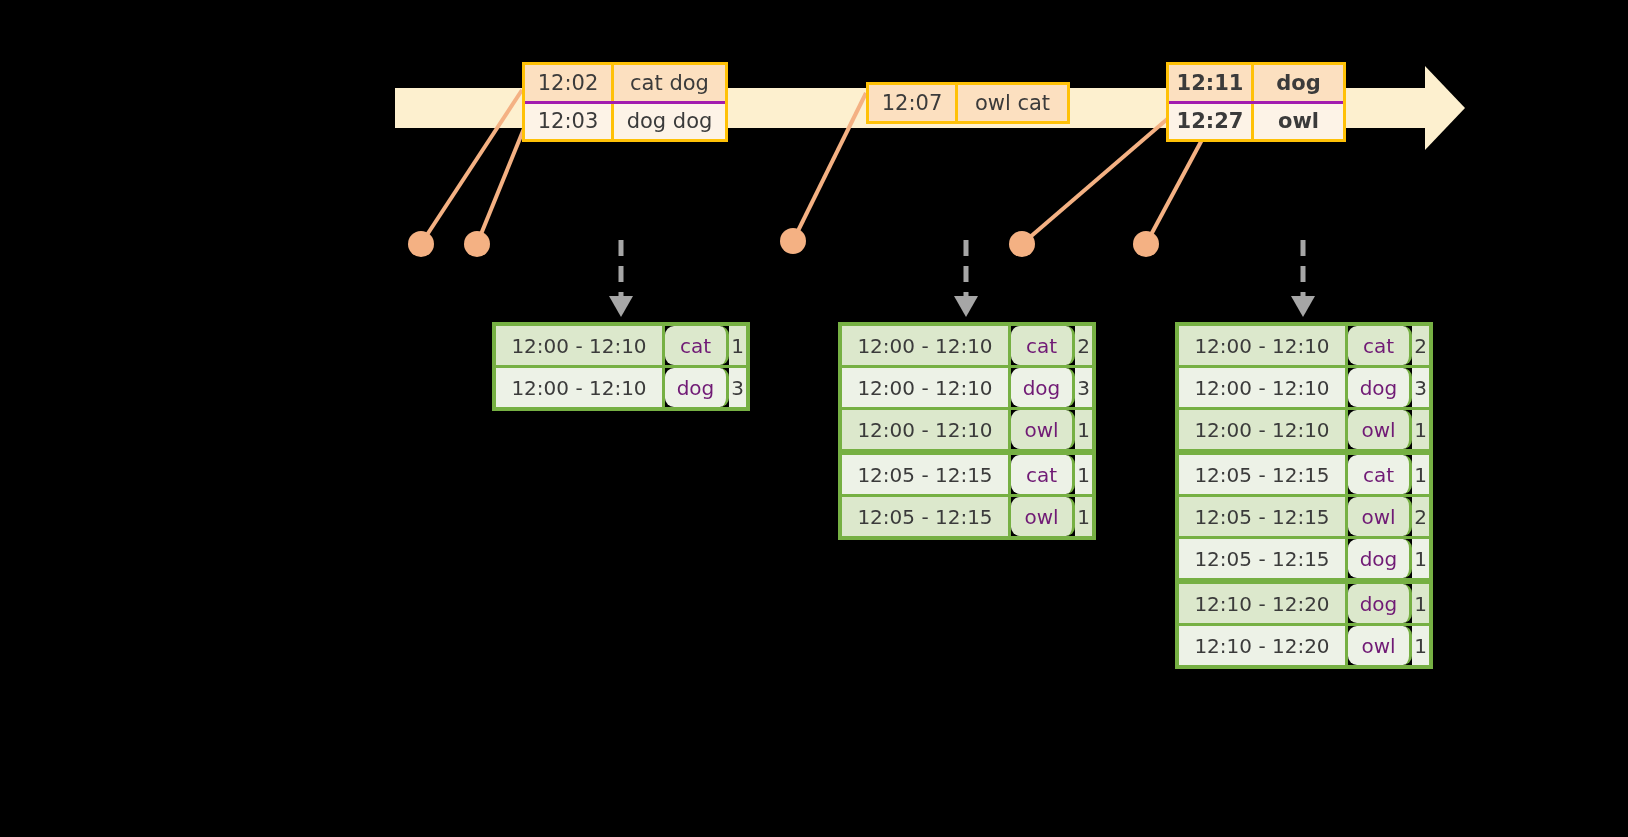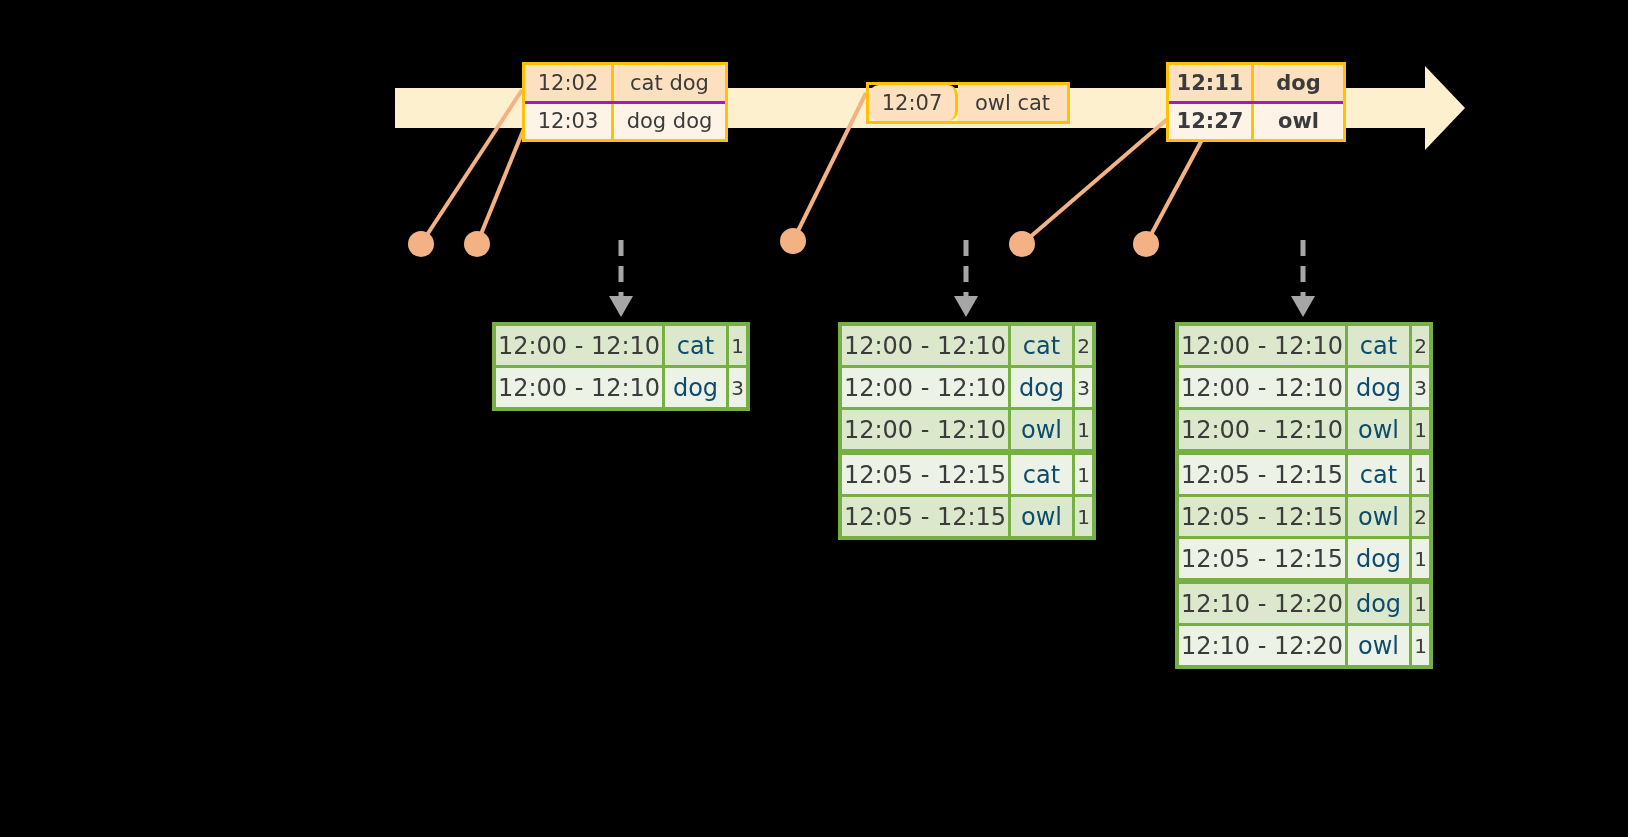--- a/index.html
+++ b/index.html
@@ -31,23 +31,23 @@
 
   
   .res-table{position:absolute;border:4px solid #76B043;box-sizing:border-box;
              display:flex;flex-direction:column;}
   .res-row{display:flex;height:39px;}
   .res-row.dark > div{background:#DCE8CC;}
   .res-row.light > div{background:#EDF2E7;}
   .res-row + .res-row{border-top:3px solid #76B043;}
   .res-row.group-end{border-bottom:3px solid #76B043;}
   .c-win{display:flex;align-items:center;justify-content:center;
-         width:166px;border-right:3px solid #76B043;color:#3b3b3b;font-size:24px;}
+         width:166px;border-right:3px solid #76B043;color:#3b3b3b;font-size:20px;}
   .c-key{display:flex;align-items:center;justify-content:center;
-         width:61px;border-right:3px solid #76B043;color:#0c4a6e;font-size:24px;}
+         width:61px;border-right:3px solid #76B043;color:#701a75;font-size:20px;border-radius:9px;}
   .c-cnt{display:flex;align-items:center;justify-content:center;
          flex:1;color:#3b3b3b;font-size:20px;}
 </style>
 </head>
 <body>
 
 <div id="stage">
 
   <div class="timeline-bar" style="left:395px;top:88px;width:1040px;height:40px;"></div>
   <div class="timeline-head" style="left:1425px;top:66px;border-top:42px solid transparent;border-bottom:42px solid transparent;border-left:40px solid #FDF0CF;"></div>
@@ -85,21 +85,21 @@
       <div class="evt-words">cat dog</div>
     </div>
     <div class="evt-row light">
       <div class="evt-time" style="width:86px;">12:03</div>
       <div class="evt-words">dog dog</div>
     </div>
   </div>
 
   <div class="evt-box" style="left:866px;top:82px;width:204px;height:42px;">
     <div class="evt-row dark">
-      <div class="evt-time" style="width:86px;border-radius:10px;">12:07</div>
+      <div class="evt-time" style="width:86px;">12:07</div>
       <div class="evt-words">owl cat</div>
     </div>
   </div>
 
   <div class="evt-box" style="left:1166px;top:62px;width:180px;height:80px;font-weight:bold;">
     <div class="evt-row dark">
       <div class="evt-time" style="width:82px;">12:11</div>
       <div class="evt-words">dog</div>
     </div>
     <div class="evt-row light">

